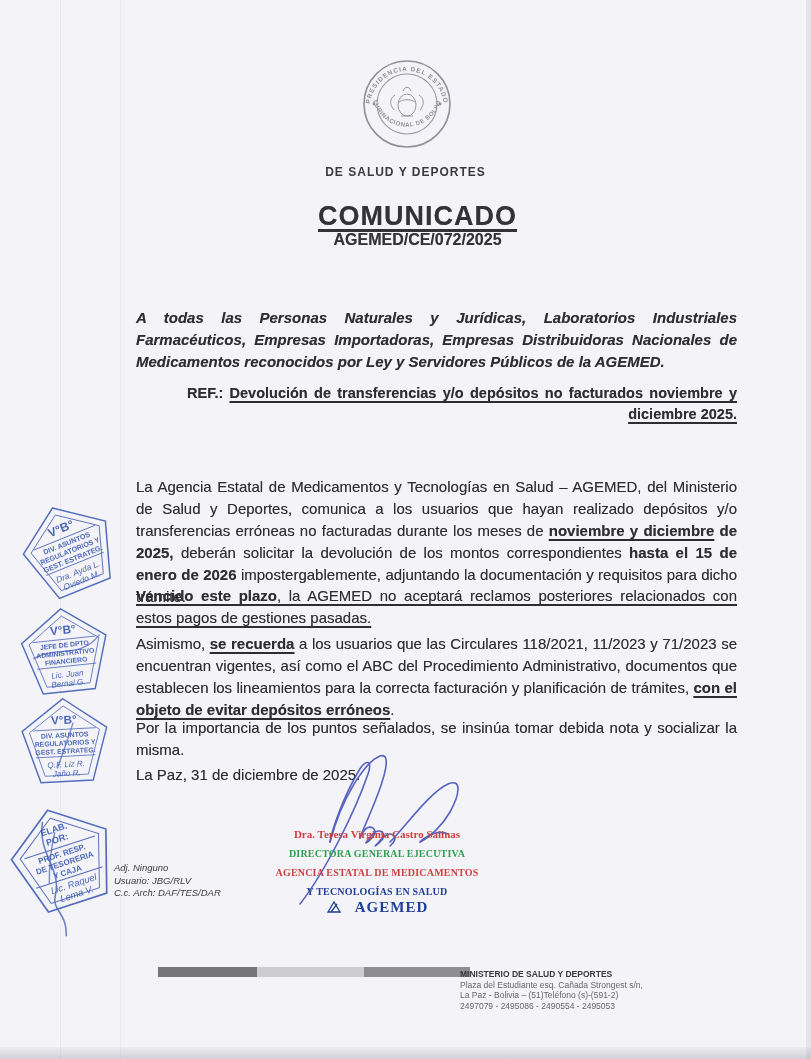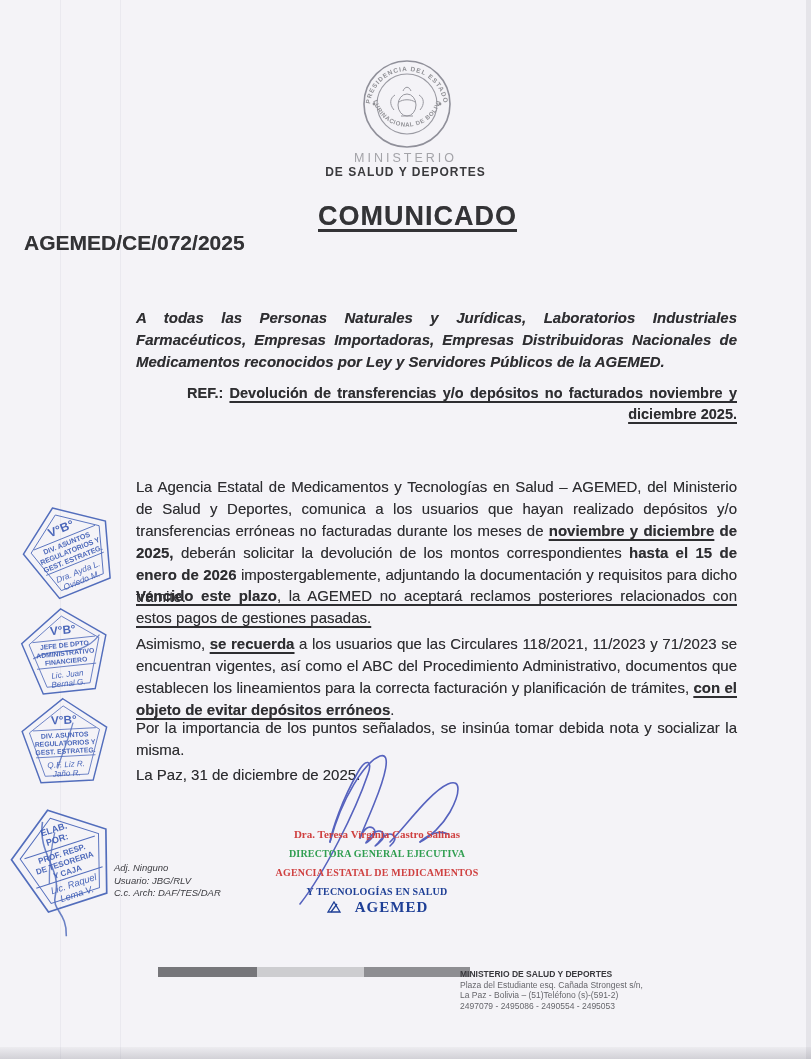--- a/index.html
+++ b/index.html
@@ -16,22 +16,22 @@
   .seal{position:absolute;left:361px;top:58px;width:92px;height:92px;}
   .ministry1{position:absolute;left:0;right:0;top:151px;text-align:center;
     font-size:12.5px;letter-spacing:3px;color:#a3a3a8;}
   .ministry2{position:absolute;left:0;right:0;top:165px;text-align:center;
     font-size:12px;font-weight:bold;letter-spacing:1px;color:#3a3a3d;}
 
   .title-main{position:absolute;left:0;right:0;top:201px;text-align:center;
     font-size:27px;font-weight:bold;letter-spacing:1px;color:#333336;
     text-shadow:0 0 .5px rgba(0,0,0,.5);}
   .title-main span{text-decoration:underline;text-decoration-thickness:2.5px;text-underline-offset:4px;}
-  .title-ref{position:absolute;left:0;right:0;top:231px;
-    font-size:21px;font-weight:bold;color:#333336;text-shadow:0 0 .5px rgba(0,0,0,.5);}
+  .title-ref{position:absolute;left:0;right:0;top:231px;text-align:center;
+    font-size:16px;font-weight:bold;color:#333336;text-shadow:0 0 .5px rgba(0,0,0,.5);}
 
   .body-text{text-shadow:0 0 .4px rgba(30,30,35,.45);padding-left:24px;}
   .addressee{position:absolute;left:112px;top:292px;width:601px;
     font-size:15px;font-weight:bold;font-style:italic;line-height:22px;text-align:justify;}
   .refblock{position:absolute;left:163px;top:383px;width:550px;
     font-size:14.5px;font-weight:bold;line-height:21px;text-align:justify;text-align-last:right;-moz-text-align-last:right;}
   .refblock .u{text-decoration:underline;text-decoration-thickness:1.5px;text-underline-offset:3px;}
 
   .para{position:absolute;left:112px;width:601px;font-size:15px;line-height:22px;text-align:justify;}
   .b{font-weight:bold;}
@@ -84,21 +84,20 @@
       <ellipse cx="46" cy="47" rx="9" ry="11"></ellipse>
       <path d="M 33,52 C 28,46 29,40 34,37"></path>
       <path d="M 59,52 C 64,46 63,40 58,37"></path>
       <path d="M 42,33 C 44,28 48,28 50,33"></path>
       <path d="M 40,58 L 52,58"></path>
       <path d="M 38,44 C 42,41 50,41 54,44"></path>
     </g>
     <circle cx="13" cy="46" r="1.4" fill="#8f8f94"></circle>
     <circle cx="79" cy="46" r="1.4" fill="#8f8f94"></circle>
   </svg>
-  <div class="ministry1">MINISTERIO</div>
   <div class="ministry2">DE SALUD Y DEPORTES</div>
 
   <div class="title-main body-text"><span>COMUNICADO</span></div>
   <div class="title-ref body-text">AGEMED/CE/072/2025</div>
 
   <p class="addressee body-text">A todas las Personas Naturales y Jurídicas, Laboratorios Industriales Farmacéuticos, Empresas Importadoras, Empresas Distribuidoras Nacionales de Medicamentos reconocidos por Ley y Servidores Públicos de la AGEMED.</p>
 
   <div class="refblock body-text"><span>REF.: </span><span class="u">Devolución de transferencias y/o depósitos no facturados noviembre y diciembre 2025.</span></div>
 
   <p class="para body-text" style="top:461px"><span>La Agencia Estatal de Medicamentos y Tecnologías en Salud – AGEMED, del Ministerio de Salud y Deportes, comunica a los usuarios que hayan realizado depósitos y/o transferencias erróneas no facturadas durante los meses de </span><span class="b u">noviembre y diciembre</span><span class="b"> de 2025,</span><span> deberán solicitar la devolución de los montos correspondientes </span><span class="b">hasta el 15 de enero de 2026</span><span> impostergablemente, adjuntando la documentación y requisitos para dicho trámite.</span></p>

